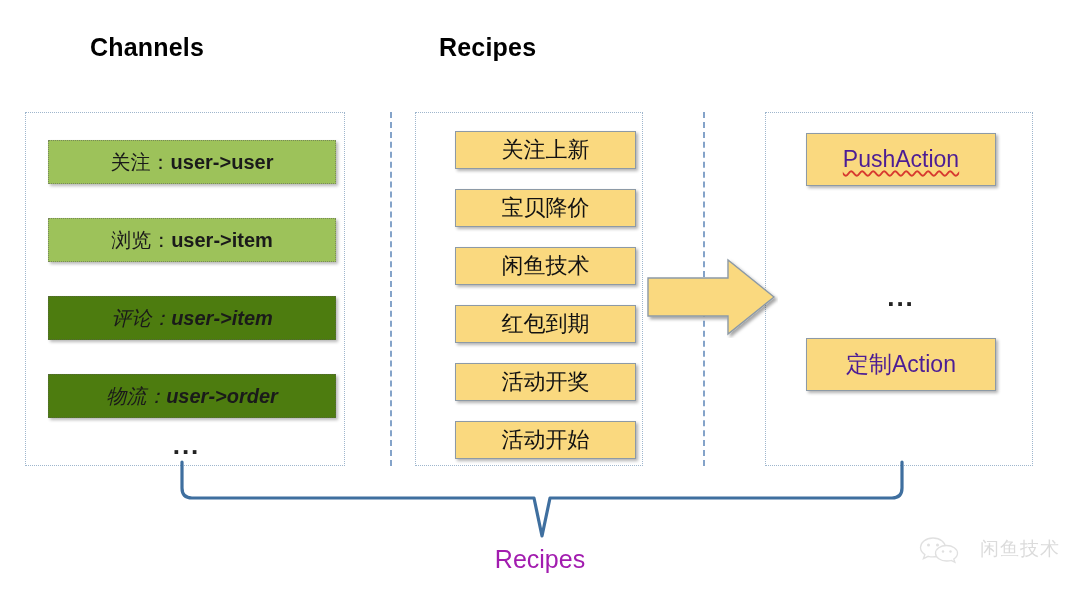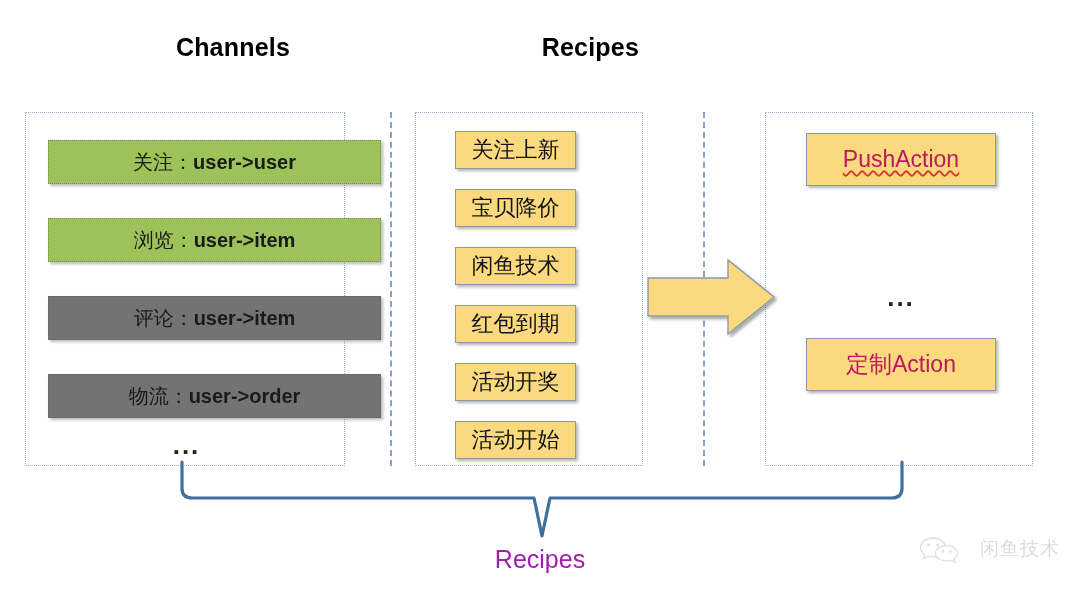--- a/index.html
+++ b/index.html
@@ -5,21 +5,21 @@
   html,body{margin:0;padding:0;}
   body{
     width:1080px;height:590px;background:#ffffff;
     font-family:"Liberation Sans","DejaVu Sans",sans-serif;
     overflow:hidden;position:relative;
   }
   #stage{position:absolute;inset:0;}
 
   
   .col-heading{
-    position:absolute;text-align:right;
+    position:absolute;text-align:left;
     font-size:25px;font-weight:600;color:#000000;
     letter-spacing:.2px;white-space:nowrap;
   }
   #head-channels{left:90px;top:33px;width:200px;}
   #head-triggers{left:439px;top:33px;width:200px;}
   #head-actions {left:787px;top:33px;width:200px;}
 
   
   .group-box{
     position:absolute;top:112px;height:354px;
@@ -33,50 +33,50 @@
   
   .vsep{
     position:absolute;top:112px;height:354px;width:0;
     border-left:2px dashed #6f94c0;opacity:.85;
   }
   #vsep-1{left:390px;}
   #vsep-2{left:703px;}
 
   
   .chan-bar{
-    position:absolute;left:48px;width:333px;height:44px;
+    position:absolute;left:48px;width:288px;height:44px;
     box-sizing:border-box;
     display:flex;align-items:center;justify-content:center;
     font-size:20px;color:#1a1a1a;white-space:nowrap;
     border:1px dotted rgba(90,90,90,.55);
     box-shadow:2px 2px 3px rgba(0,0,0,.28);
   }
   .chan-bar .cn{font-weight:500;letter-spacing:0px;}
   .chan-bar .en{font-weight:700;margin-left:0;}
   .chan-green{background:#9DC25A;}
-  .chan-blue {background:#737373;}
+  .chan-blue {background:#4d7c0f;font-style:italic;}
 
   
   .trig-box{
-    position:absolute;left:455px;width:121px;height:38px;
+    position:absolute;left:455px;width:181px;height:38px;
     box-sizing:border-box;background:#FAD97F;
     border:1px solid #8d9aa6;
     display:flex;align-items:center;justify-content:center;
     font-size:22px;color:#121212;white-space:nowrap;
     box-shadow:2px 2px 3px rgba(0,0,0,.3);
     font-family:"DejaVu Sans","Liberation Sans",sans-serif;
   }
 
   
   .act-box{
     position:absolute;left:806px;width:190px;height:53px;
     box-sizing:border-box;background:#FAD97F;
     border:1px solid #8d9aa6;
     display:flex;align-items:center;justify-content:center;
-    font-size:23px;color:#be185d;white-space:nowrap;
+    font-size:23px;color:#4c1d95;white-space:nowrap;
     box-shadow:2px 2px 3px rgba(0,0,0,.3);
   }
   .misspell{
     text-decoration:underline wavy #d7392f;
     text-underline-offset:3px;
     text-decoration-thickness:1.5px;
   }
 
   
   .ellipsis{

